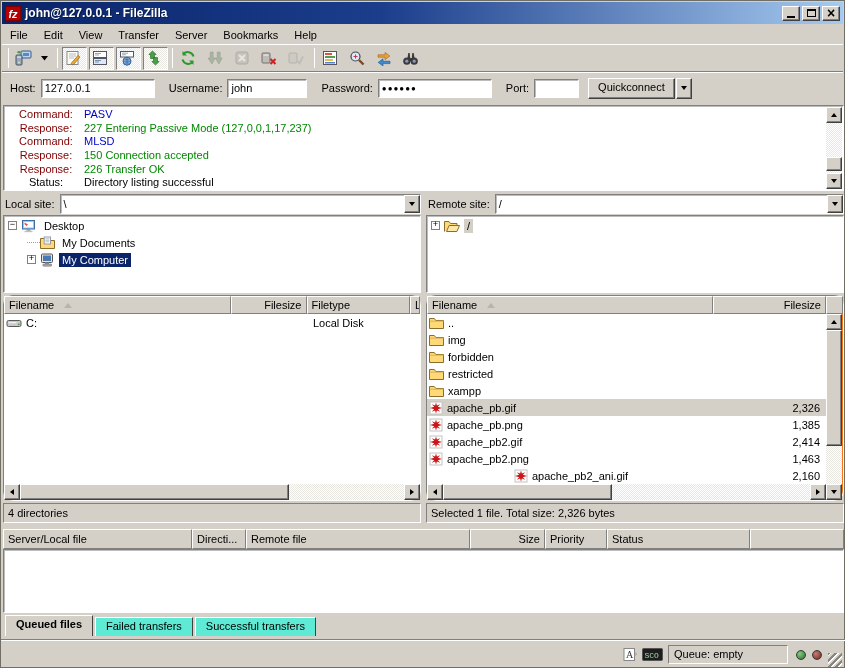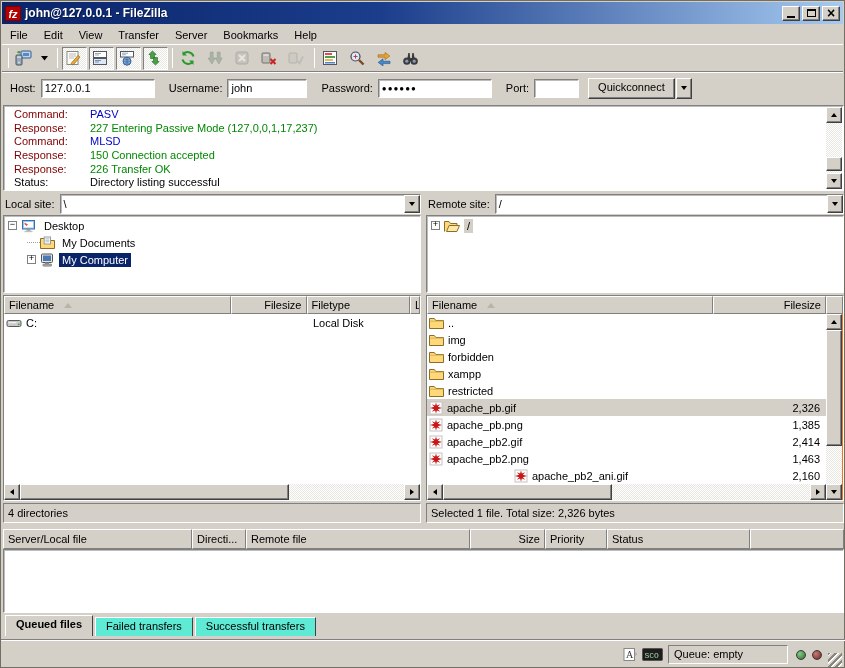--- a/index.html
+++ b/index.html
@@ -79,21 +79,21 @@
   #quickconnect-button { height:21px; padding:2px 9px; margin-right:1px; }
   .combo-btn { width:16px; height:21px; display:flex; align-items:center; justify-content:center; }
   .tri-down { width:0; height:0; border-left:3px solid transparent; border-right:3px solid transparent; border-top:4px solid #000; }
   .tri-up-b { width:0; height:0; border-left:3px solid transparent; border-right:3px solid transparent; border-bottom:4px solid #000; }
   .tri-left-b { width:0; height:0; border-top:3px solid transparent; border-bottom:3px solid transparent; border-right:4px solid #000; }
   .tri-right-b { width:0; height:0; border-top:3px solid transparent; border-bottom:3px solid transparent; border-left:4px solid #000; }
 
   
   #logpane { position:absolute; left:2px; top:104px; width:841px; height:86px; }
   #log-lines { position:absolute; left:1px; top:1px; right:18px; bottom:1px;
-    background:#fff; padding:1px 0 0 9px; overflow:hidden; }
+    background:#fff; padding:1px 0 0 3px; overflow:hidden;text-align:center; }
   .log-line { height:13.7px; display:flex; white-space:nowrap; }
   .log-label { width:76px; flex:none; }
   
   .vscroll { width:16px; display:flex; flex-direction:column; }
   .hscroll { height:16px; display:flex; }
   .sb-btn { width:16px; height:16px; flex:none; display:flex; align-items:center; justify-content:center; }
   .sb-track { flex:1; position:relative; }
   .sb-thumb { position:absolute; }
   #log-scroll { position:absolute; right:1px; top:1px; bottom:1px; }
   #log-thumb { left:0; right:0; top:34px; height:14px; }
@@ -110,21 +110,21 @@
   .tree-row { height:17px; display:flex; align-items:center; }
   .expander { width:9px; height:9px; flex:none; border:1px solid #808080; background:#fff;
     font-size:9px; line-height:7px; text-align:center; margin-right:4px; font-family:"Liberation Mono",monospace; }
   .expander-spacer { width:13px; flex:none; border-top:1px dotted #a0a0a0; margin-right:0; height:0; }
   .icn { display:inline-flex; align-items:center; margin-right:4px; flex:none; }
   .tree-label { padding:1px 3px; white-space:nowrap; }
   .tree-label.sel { background:#0a246a; color:#fff; }
   .tree-label.sel-in { background:#d4d0c8; }
 
   .listbox { margin-top:2px; border-top:1px solid #808080; border-left:1px solid #808080;
-    border-bottom:1px solid #fff; border-right:1px solid #fff; background:#f97316; }
+    border-bottom:1px solid #fff; border-right:1px solid #fff; background:#f97316;border-radius:10px; }
   .hdr-row { height:18px; display:flex; background:#d4d0c8; }
   .hdr-cell { height:18px; display:flex; align-items:center; padding:0 4px;
     background:#d4d0c8; border-top:1px solid #fff; border-left:1px solid #fff;
     border-right:1px solid #808080; border-bottom:1px solid #808080; overflow:hidden; white-space:nowrap; }
   .hdr-cell.flex { flex:1; }
   .hdr-cell.r { justify-content:flex-end; }
   .sort-asc { width:0; height:0; border-left:4px solid transparent; border-right:4px solid transparent;
     border-bottom:5px solid #b8b4aa; margin-left:10px; }
   .list-body { position:relative; overflow:hidden; background:#fff; }
   .file-row { height:17px; display:flex; align-items:center; }
@@ -554,33 +554,33 @@
                 <div class="cell-size" style="width: 113px;"></div>
               </div>
               <div class="file-row">
                 <div class="cell-name" style="width: 286px;">
                   <span class="icn">
                     <svg width="15" height="12">
                       <path d="M.5 11.5v-10h4.8l1.5 2h7.7v8z" fill="#ffd978" stroke="#8a6d2a"></path>
                       <path d="M.8 4.2h13.7" stroke="#d9b356" stroke-width="1"></path>
                     </svg>
                   </span>
-                  <span>xampp</span>
+                  <span>restricted</span>
                 </div>
                 <div class="cell-size" style="width: 113px;"></div>
               </div>
               <div class="file-row">
                 <div class="cell-name" style="width: 286px;">
                   <span class="icn">
                     <svg width="15" height="12">
                       <path d="M.5 11.5v-10h4.8l1.5 2h7.7v8z" fill="#ffd978" stroke="#8a6d2a"></path>
                       <path d="M.8 4.2h13.7" stroke="#d9b356" stroke-width="1"></path>
                     </svg>
                   </span>
-                  <span>restricted</span>
+                  <span>xampp</span>
                 </div>
                 <div class="cell-size" style="width: 113px;"></div>
               </div>
               <div class="file-row sel">
                 <div class="cell-name" style="width: 286px;">
                   <span class="icn">
                     <svg width="14" height="14">
                       <rect x="1" y="1" width="12" height="12" fill="#fdfdfd" stroke="#c4c4c4"></rect>
                       <path d="M13 7 8.8 8.3 11.2 10.7 7.9 9.4 7 12.5 6.1 9.4 2.8 10.7 5.2 8.3 1 7 5.2 5.7 2.8 3.3 6.1 4.6 7 1.5 7.9 4.6 11.2 3.3 8.8 5.7 Z" fill="#cc1616"></path>
                     </svg>

